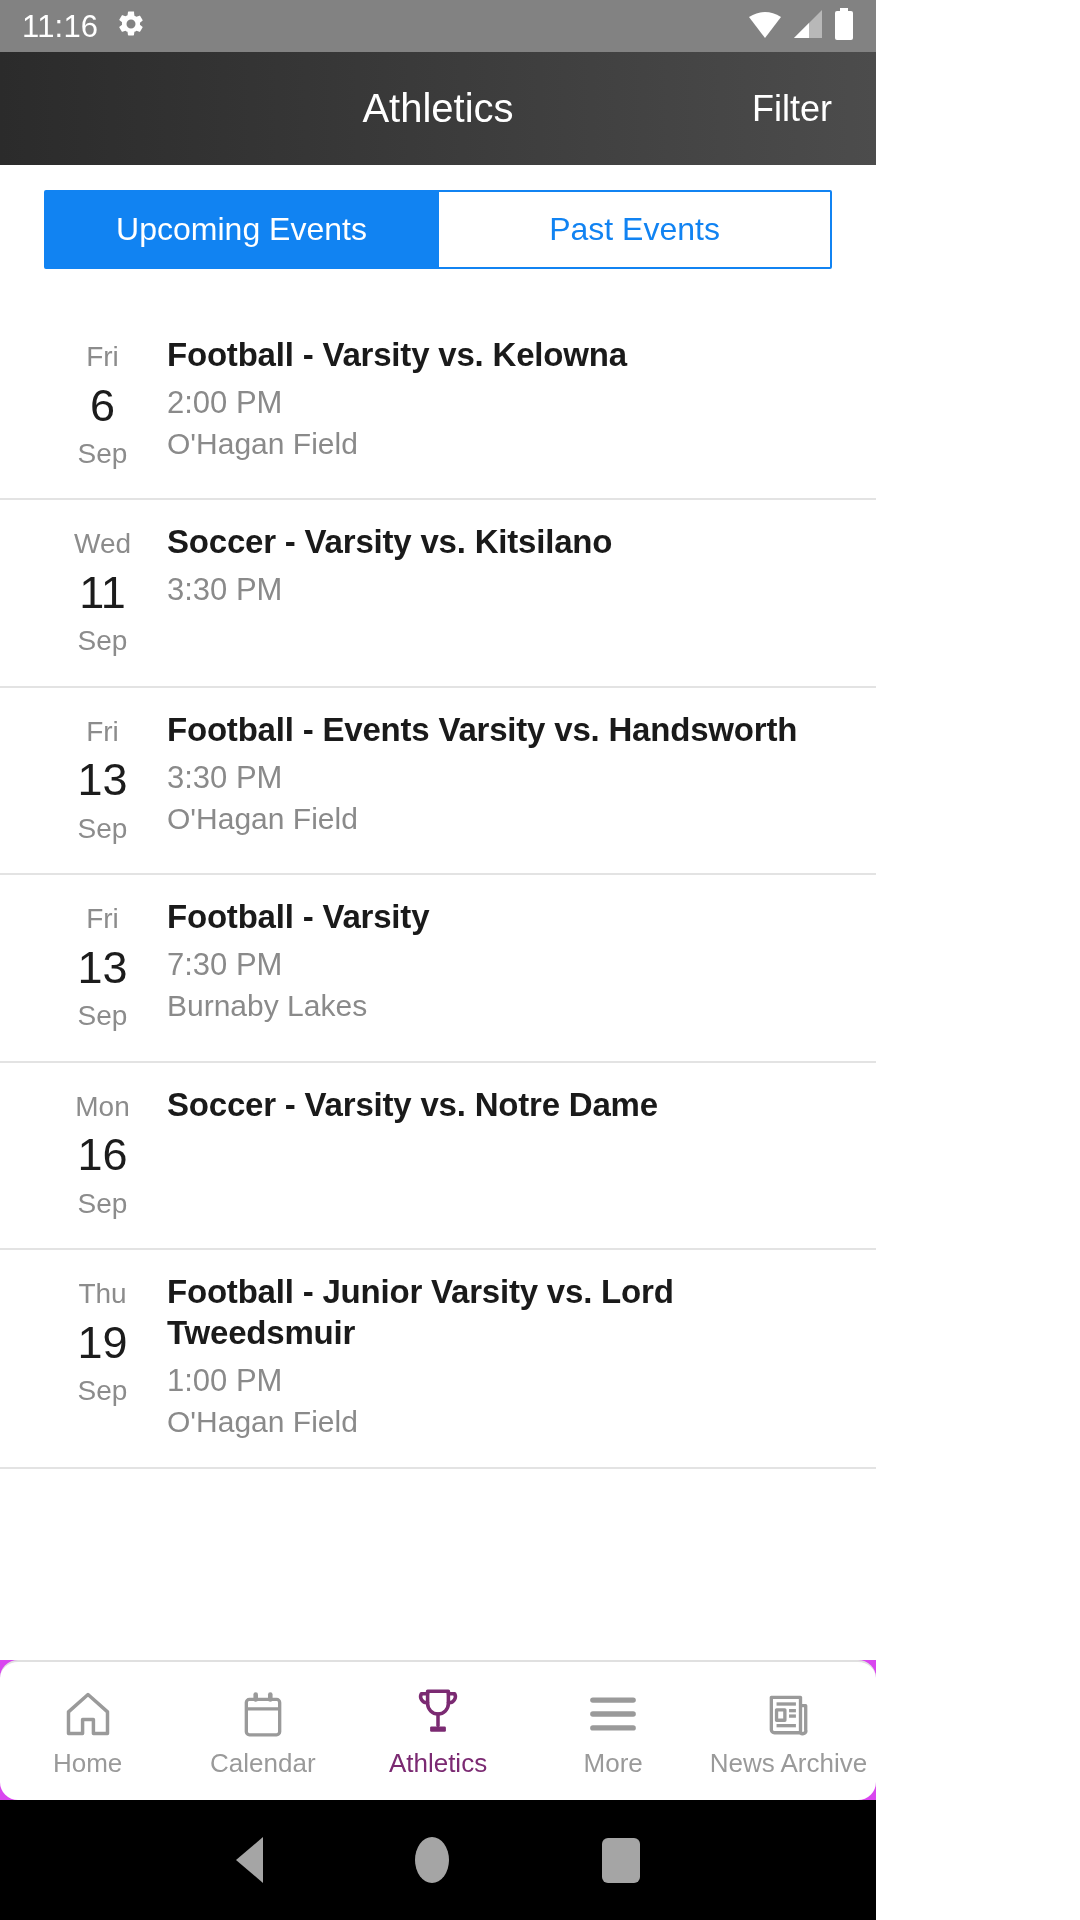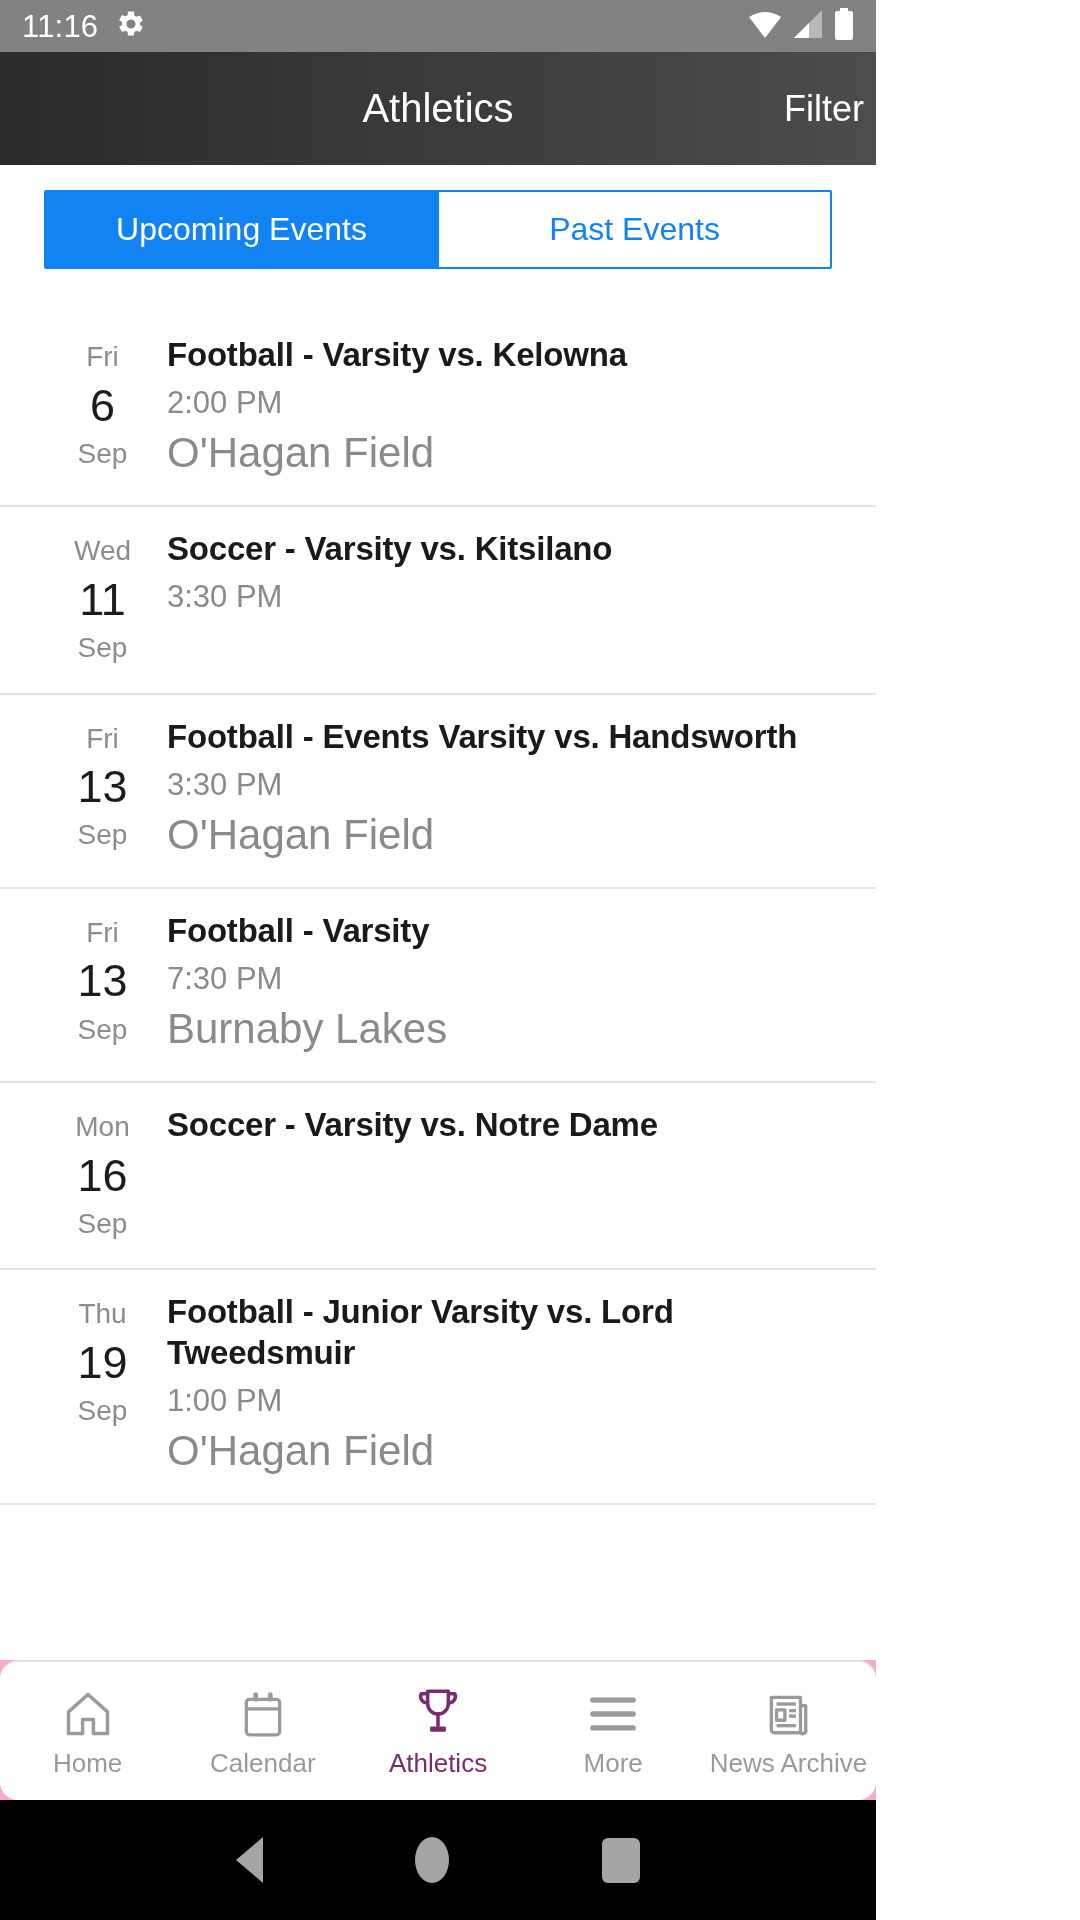--- a/index.html
+++ b/index.html
@@ -2,21 +2,21 @@
 <html><head>
 <meta charset="utf-8">
 <style>
   * { margin:0; padding:0; box-sizing:border-box; }
   html, body {
     width:1080px; height:1920px;
     font-family:"Liberation Sans", sans-serif;
     background:#ffffff;
     overflow:hidden;
   }
-  #screen { position:relative; width:876px; height:1920px; display:flex; flex-direction:column; background:#f9a8d4; }
+  #screen { position:relative; width:876px; height:1920px; display:flex; flex-direction:column; background:#d946ef; }
 
   
   .status-bar {
     height:52px; flex:0 0 52px;
     background:#828282;
     display:flex; align-items:center;
     padding:0 22px;
     color:#ffffff;
   }
   .status-left { display:flex; align-items:center; gap:18px; }
@@ -29,21 +29,21 @@
     height:113px; flex:0 0 113px;
     background:linear-gradient(to right,#2b2b2b 0%, #363636 35%, #4c4c4c 100%);
     display:flex; align-items:center;
     position:relative;
   }
   .app-bar-title {
     position:absolute; left:0; right:0; text-align:center;
     color:#ffffff; font-size:40px; font-weight:400;
   }
   .app-bar-action {
-    position:absolute; right:12px;
+    position:absolute; right:44px;
     color:#ffffff; font-size:36px; font-weight:400;
     cursor:pointer;
   }
 
   
   .seg-wrap { padding:25px 44px 0 44px; background:#fff; flex:0 0 auto; }
   .segmented {
     display:flex; width:100%; height:79px;
     border:2px solid #1183f2; border-radius:2px; overflow:hidden;
   }
@@ -81,21 +81,21 @@
   .date-dow { font-size:28px; color:#8c8c8c; line-height:1.45; }
   .date-day { font-size:45px; color:#1c1c1c; line-height:1.25; font-weight:400; }
   .date-mon { font-size:28px; color:#8c8c8c; line-height:1.45; }
   .info-col { flex:1 1 auto; padding-left:2px; min-width:0; }
   .event-title {
     font-size:33px; font-weight:bold; color:#1a1a1a;
     line-height:1.24; letter-spacing:-0.2px;
     margin-bottom:6px;
   }
   .event-time { font-size:31px; color:#8a8a8a; line-height:1.36; }
-  .event-loc  { font-size:42px; color:#8a8a8a; line-height:1.36; }
+  .event-loc  { font-size:30px; color:#8a8a8a; line-height:1.36; }
 
   
   .tab-bar {
     flex:0 0 140px; height:140px;
     background:#ffffff;
     border-top:2px solid #e0e0e0;
     display:flex; align-items:stretch;border-radius:18px;
   }
   .tab-item {
     flex:1 1 20%;

